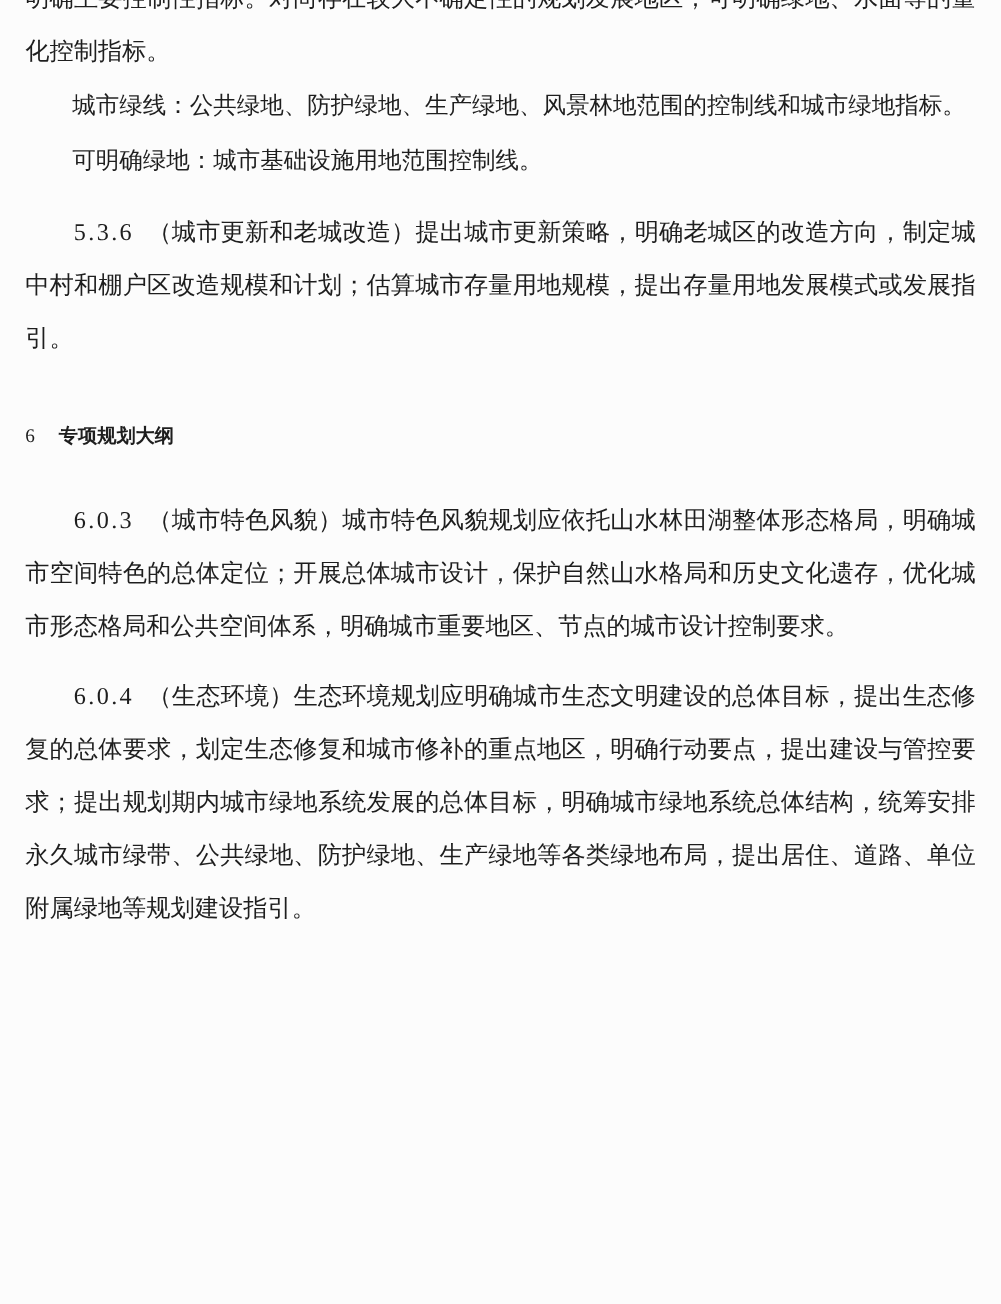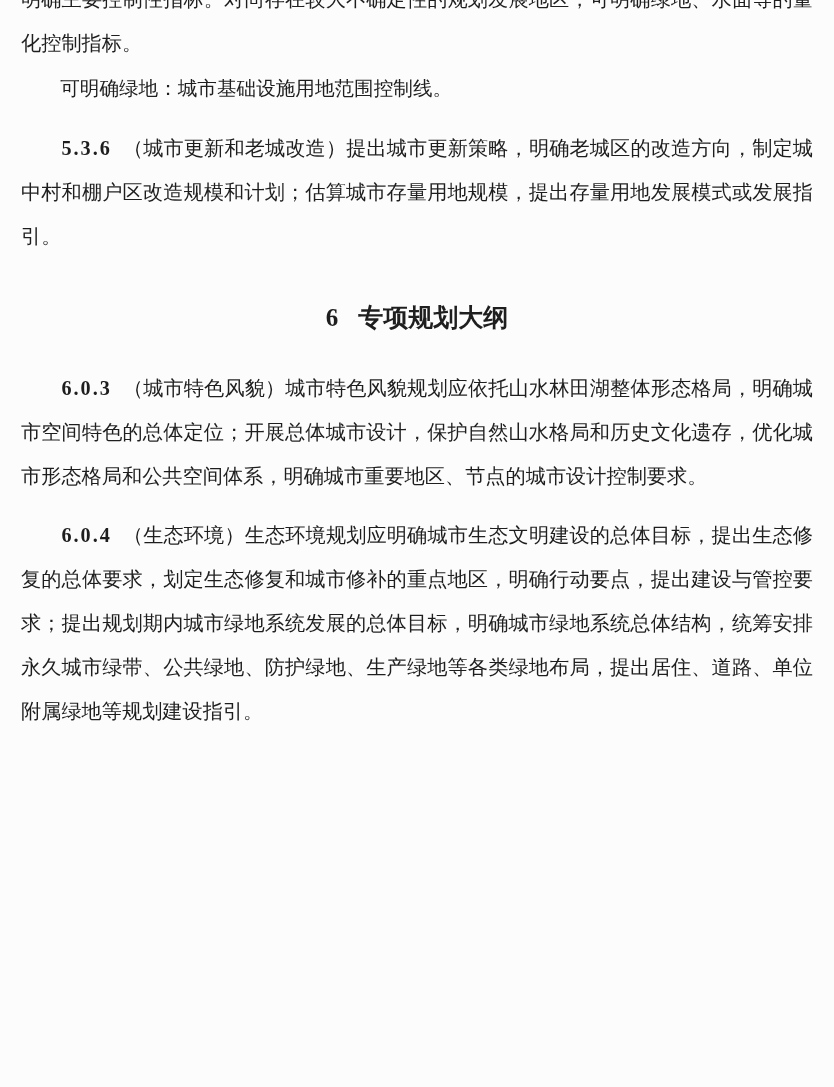--- a/index.html
+++ b/index.html
@@ -38,44 +38,45 @@
     text-indent: 2em;
     font-size: 19.6px;
     margin-top: 2px;
   }
   
   .para-section {
     text-indent: 2em;
     margin-top: 15px;
   }
   .sec-num {
-    font-weight: bold;
+    font-weight: normal;
     letter-spacing: 2px;
     margin-right: 11px;
   }
   
   .para-heading {
     margin-top: 38px;
     margin-bottom: 26px;
-    font-size: 25px;
+    font-size: 16px;
     font-weight: bold;
     line-height: 44px;
-    text-align: center;
+    text-align: left;
     text-indent: 0;
   }
   .para-heading .sec-num {
     letter-spacing: 0;
     margin-right: 20px;
   }
 </style>
 </head>
 <body>
 
 <div class="doc">
   <div>
       <p class="para para-continuation"><span>明确主要控制性指标。对尚存在较大不确定性的规划发展地区，可明确绿地、水面等的量化控制指标。</span></p>
+      <p class="para para-term"><span>城市绿线：公共绿地、防护绿地、生产绿地、风景林地范围的控制线和城市绿地指标。</span></p>
       <p class="para para-term"><span>可明确绿地：城市基础设施用地范围控制线。</span></p>
       <p class="para para-section"><span class="sec-num">5.3.6</span><span>（城市更新和老城改造）提出城市更新策略，明确老城区的改造方向，制定城中村和棚户区改造规模和计划；估算城市存量用地规模，提出存量用地发展模式或发展指引。</span></p>
       <h2 class="para para-heading"><span class="sec-num">6</span><span>专项规划大纲</span></h2>
       <p class="para para-section"><span class="sec-num">6.0.3</span><span>（城市特色风貌）城市特色风貌规划应依托山水林田湖整体形态格局，明确城市空间特色的总体定位；开展总体城市设计，保护自然山水格局和历史文化遗存，优化城市形态格局和公共空间体系，明确城市重要地区、节点的城市设计控制要求。</span></p>
       <p class="para para-section"><span class="sec-num">6.0.4</span><span>（生态环境）生态环境规划应明确城市生态文明建设的总体目标，提出生态修复的总体要求，划定生态修复和城市修补的重点地区，明确行动要点，提出建设与管控要求；提出规划期内城市绿地系统发展的总体目标，明确城市绿地系统总体结构，统筹安排永久城市绿带、公共绿地、防护绿地、生产绿地等各类绿地布局，提出居住、道路、单位附属绿地等规划建设指引。</span></p>
     </div>
 </div>
 
 </body></html>

